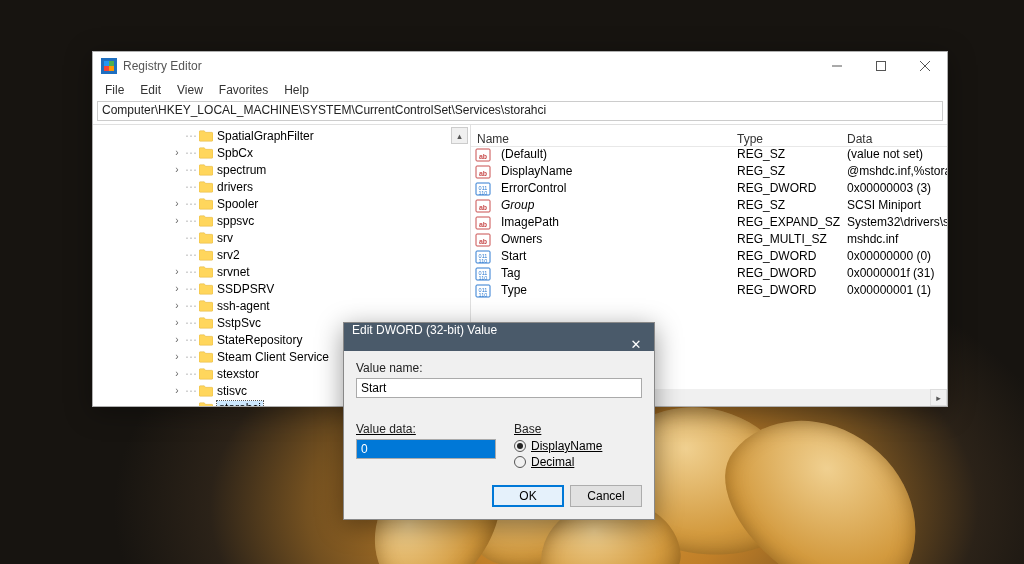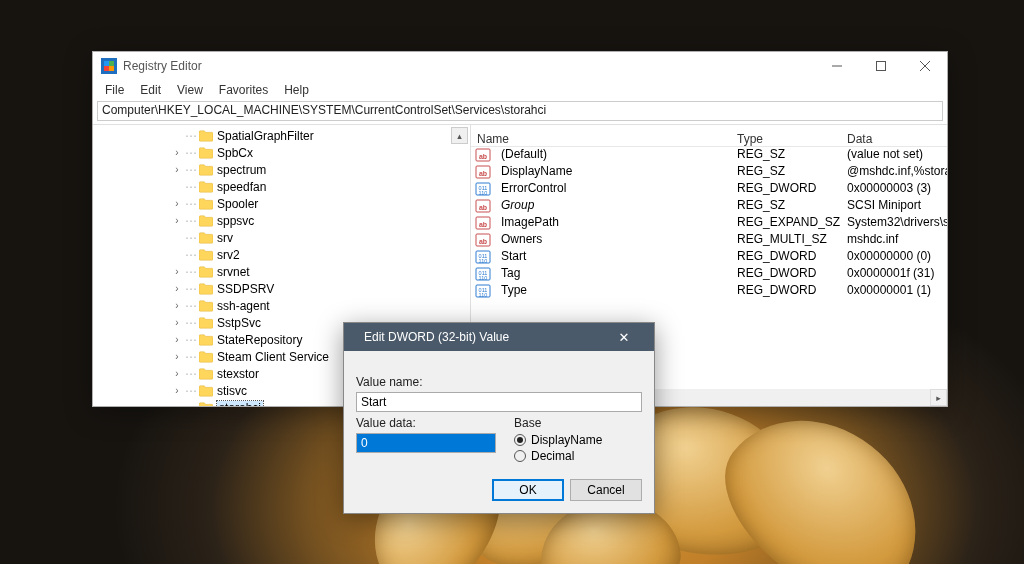--- a/index.html
+++ b/index.html
@@ -43,27 +43,27 @@
   .list-body { flex:1; overflow:hidden; position:relative; }
   .list-row { display:flex; height:17px; align-items:flex-start; }
   .vicon { width:16px; height:16px; margin-left:4px; margin-right:4px; flex-shrink:0; display:flex; align-items:center; justify-content:center; }
   .vicon svg { width:16px; height:16px; }
   .hscroll { height:17px; background:#f0f0f0; display:flex; }
   .hscroll .arrow { width:17px; border:1px solid #ddd; display:flex; align-items:center; justify-content:center; font-size:9px; color:#555; background:#f0f0f0;}
   .hscroll .track { flex:1; background:#f0f0f0; }
 
   
   .dialog { position:absolute; left:343px; top:322px; width:312px; background:#f0f0f0; border:1px solid #888; box-shadow:0 6px 25px rgba(0,0,0,.4); font-size:12px; }
-  .dlg-title { height:28px; background:#4a5a6a; color:#fff; display:flex; align-items:center; padding:0 20px; }
+  .dlg-title { height:28px; background:#4a5a6a; color:#fff; display:flex; align-items:flex-start; padding:0 8px;flex-direction:column; }
   .dlg-title .x { margin-left:auto; width:20px; text-align:center; font-size:13px; }
-  .dlg-body { padding:24px 12px 4px; }
+  .dlg-body { padding:10px 12px 4px; }
   .field-label { margin-bottom:3px; color:#222; }
   .txt { width:100%; border:1px solid #aaa; background:#fff; padding:2px 4px; font-size:12px; height:20px; }
   .txt[readonly] { background:#fff; }
-  .row2 { display:flex; margin-top:4px; gap:18px; }
+  .row2 { display:flex; margin-top:24px; gap:18px;text-decoration:underline; }
   .row2 > div:first-child { width:140px; }
   .sel-input { background:#0078d7; color:#fff; }
   .radio-group { }
   .radio { display:flex; align-items:center; gap:5px; margin:2px 0; }
   .radio .dot { width:12px; height:12px; border:1px solid #555; border-radius:50%; display:flex; align-items:center; justify-content:center; }
   .radio.checked .dot::after { content:""; width:6px; height:6px; background:#222; border-radius:50%; }
   .dlg-btns { display:flex; justify-content:flex-end; gap:6px; padding:10px 12px 12px; }
   .btn { min-width:72px; height:22px; border:1px solid #adadad; background:#e1e1e1; display:flex; align-items:center; justify-content:center; }
   .btn.primary { border:1px solid #0078d7; box-shadow:inset 0 0 0 1px #0078d7; background:#e5f1fb; }
 </style>
@@ -146,21 +146,21 @@
             <span class="label">spectrum</span>
           </div>
           <div class="tree-row" style="padding-left: 78px;">
             <span class="exp"></span>
             <span class="dotline">⋯</span>
             <span class="fold">
               <svg viewBox="0 0 16 12">
                 <path d="M0 1.5C0 .7.7 0 1.5 0H6l1.5 1.8H14.5c.8 0 1.5.7 1.5 1.5V10.5c0 .8-.7 1.5-1.5 1.5H1.5C.7 12 0 11.3 0 10.5z" fill="#ffd65c" stroke="#d4a017" stroke-width=".4"></path>
               </svg>
             </span>
-            <span class="label">speedfan</span>
+            <span class="label">drivers</span>
           </div>
           <div class="tree-row" style="padding-left: 78px;">
             <span class="exp">›</span>
             <span class="dotline">⋯</span>
             <span class="fold">
               <svg viewBox="0 0 16 12">
                 <path d="M0 1.5C0 .7.7 0 1.5 0H6l1.5 1.8H14.5c.8 0 1.5.7 1.5 1.5V10.5c0 .8-.7 1.5-1.5 1.5H1.5C.7 12 0 11.3 0 10.5z" fill="#ffd65c" stroke="#d4a017" stroke-width=".4"></path>
               </svg>
             </span>
             <span class="label">Spooler</span>

